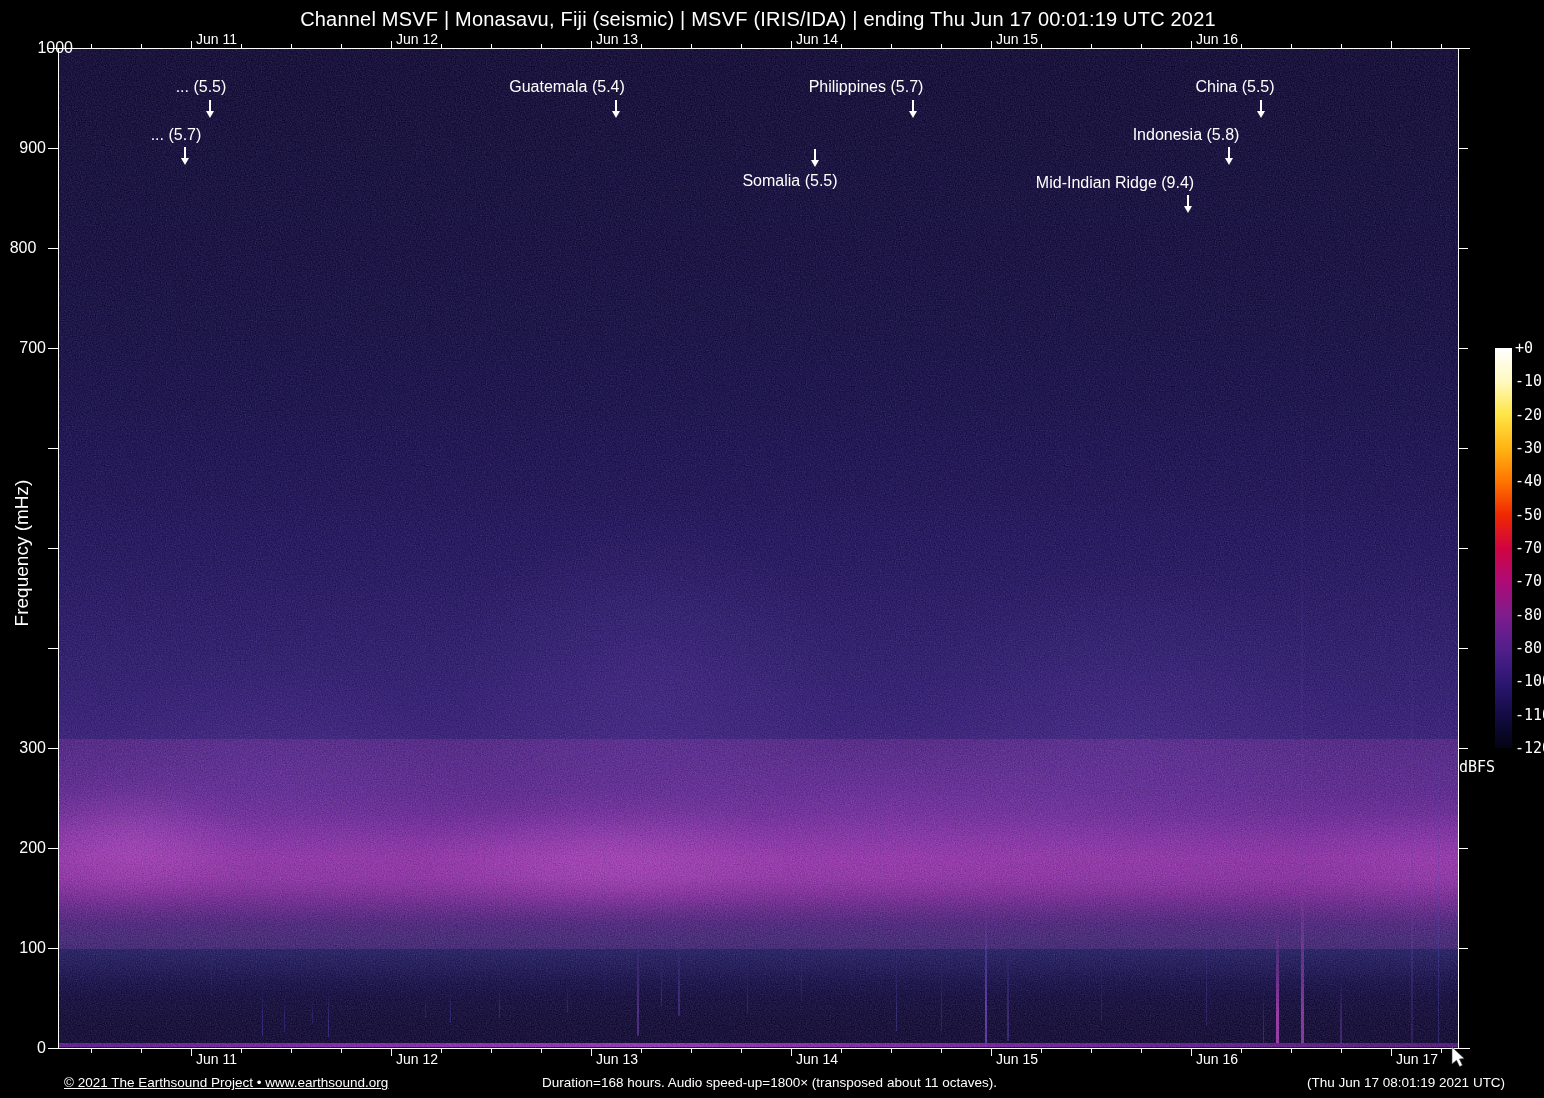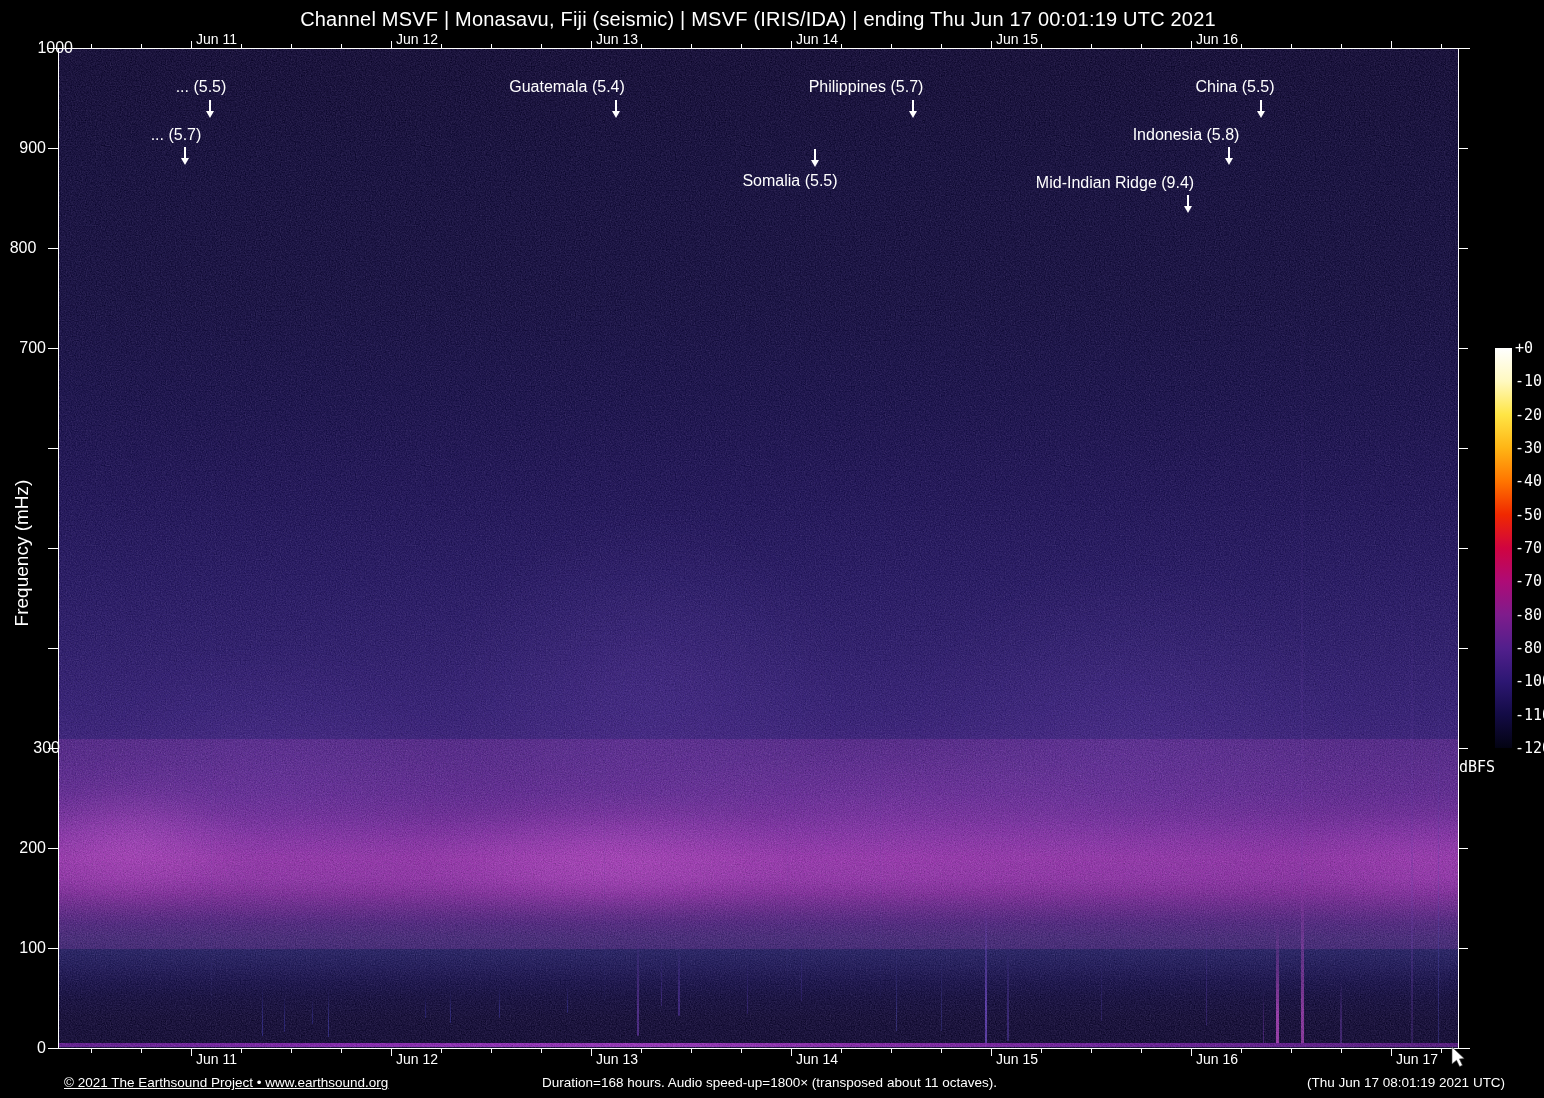--- a/index.html
+++ b/index.html
@@ -221,21 +221,21 @@
       <div style="position: absolute; left: 1459px; top: 348px; width: 9px; height: 1px; background: rgb(255, 255, 255);"></div>
       <div class="y-label" style="position: absolute; left: 0px; top: 338px;">700</div>
       <div style="position: absolute; left: 48px; top: 448px; width: 10px; height: 1px; background: rgb(255, 255, 255);"></div>
       <div style="position: absolute; left: 1459px; top: 448px; width: 9px; height: 1px; background: rgb(255, 255, 255);"></div>
       <div style="position: absolute; left: 48px; top: 548px; width: 10px; height: 1px; background: rgb(255, 255, 255);"></div>
       <div style="position: absolute; left: 1459px; top: 548px; width: 9px; height: 1px; background: rgb(255, 255, 255);"></div>
       <div style="position: absolute; left: 48px; top: 648px; width: 10px; height: 1px; background: rgb(255, 255, 255);"></div>
       <div style="position: absolute; left: 1459px; top: 648px; width: 9px; height: 1px; background: rgb(255, 255, 255);"></div>
       <div style="position: absolute; left: 48px; top: 748px; width: 10px; height: 1px; background: rgb(255, 255, 255);"></div>
       <div style="position: absolute; left: 1459px; top: 748px; width: 9px; height: 1px; background: rgb(255, 255, 255);"></div>
-      <div class="y-label" style="position: absolute; left: 7px; top: 738px; padding-left: 7px;">300</div>
+      <div class="y-label" style="position: absolute; left: 0px; top: 738px;">300</div>
       <div style="position: absolute; left: 48px; top: 848px; width: 10px; height: 1px; background: rgb(255, 255, 255);"></div>
       <div style="position: absolute; left: 1459px; top: 848px; width: 9px; height: 1px; background: rgb(255, 255, 255);"></div>
       <div class="y-label" style="position: absolute; left: 0px; top: 838px;">200</div>
       <div style="position: absolute; left: 48px; top: 948px; width: 10px; height: 1px; background: rgb(255, 255, 255);"></div>
       <div style="position: absolute; left: 1459px; top: 948px; width: 9px; height: 1px; background: rgb(255, 255, 255);"></div>
       <div class="y-label" style="position: absolute; left: 0px; top: 938px;">100</div>
       <div style="position: absolute; left: 48px; top: 1048px; width: 10px; height: 1px; background: rgb(255, 255, 255);"></div>
       <div style="position: absolute; left: 1459px; top: 1048px; width: 9px; height: 1px; background: rgb(255, 255, 255);"></div>
       <div class="y-label" style="position: absolute; left: 0px; top: 1038px;">0</div>
     </div>

